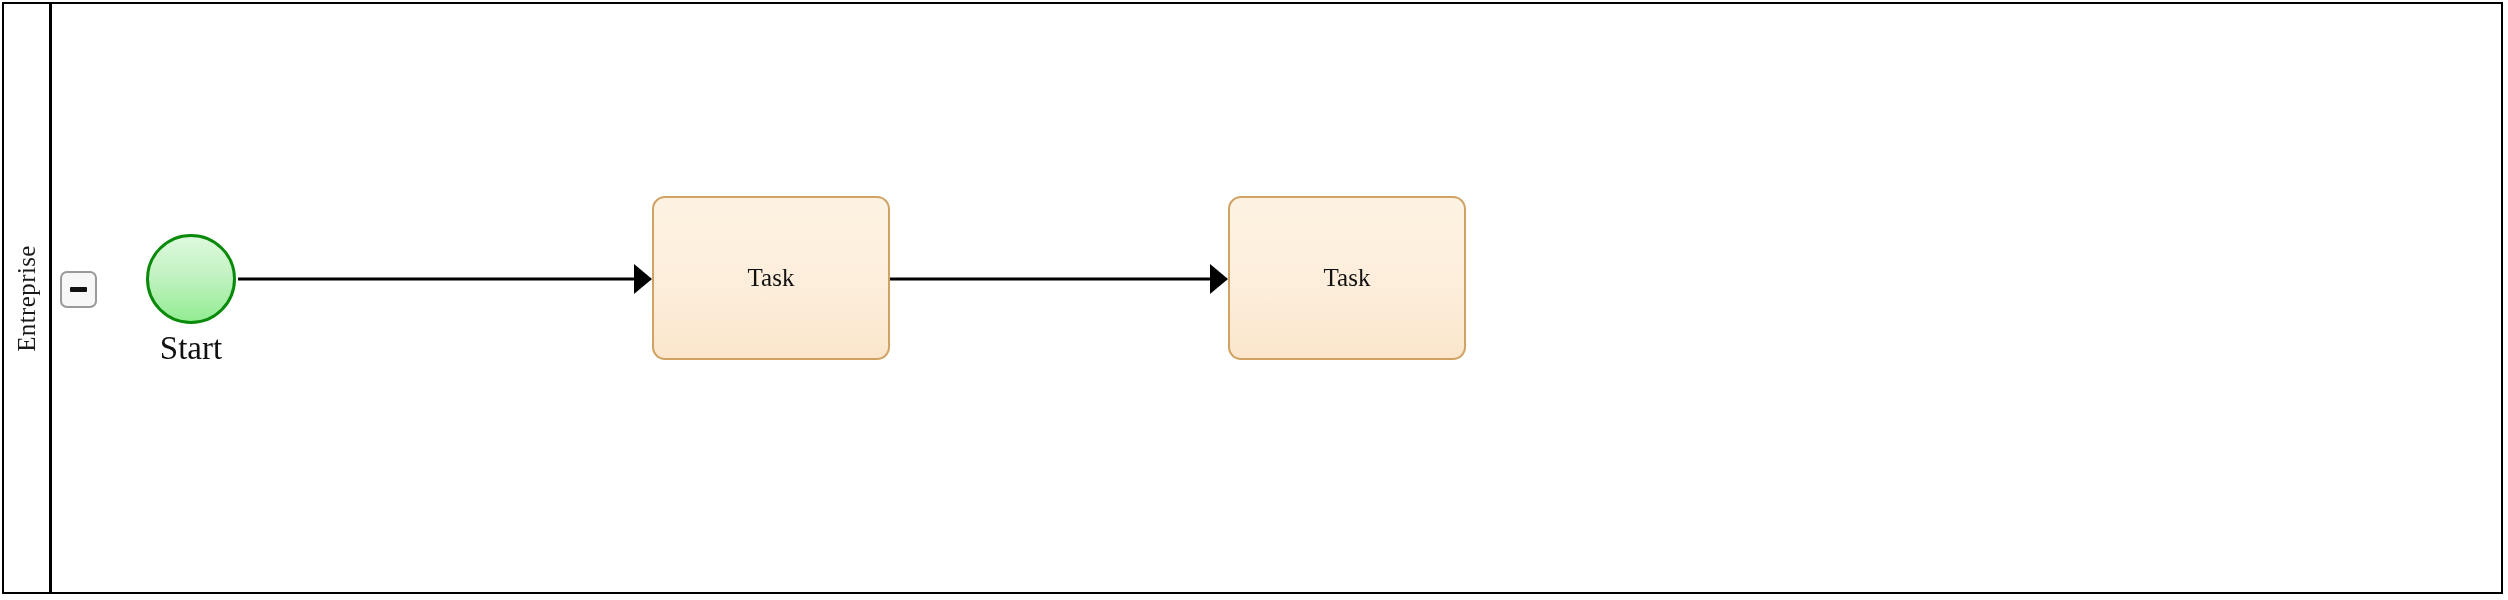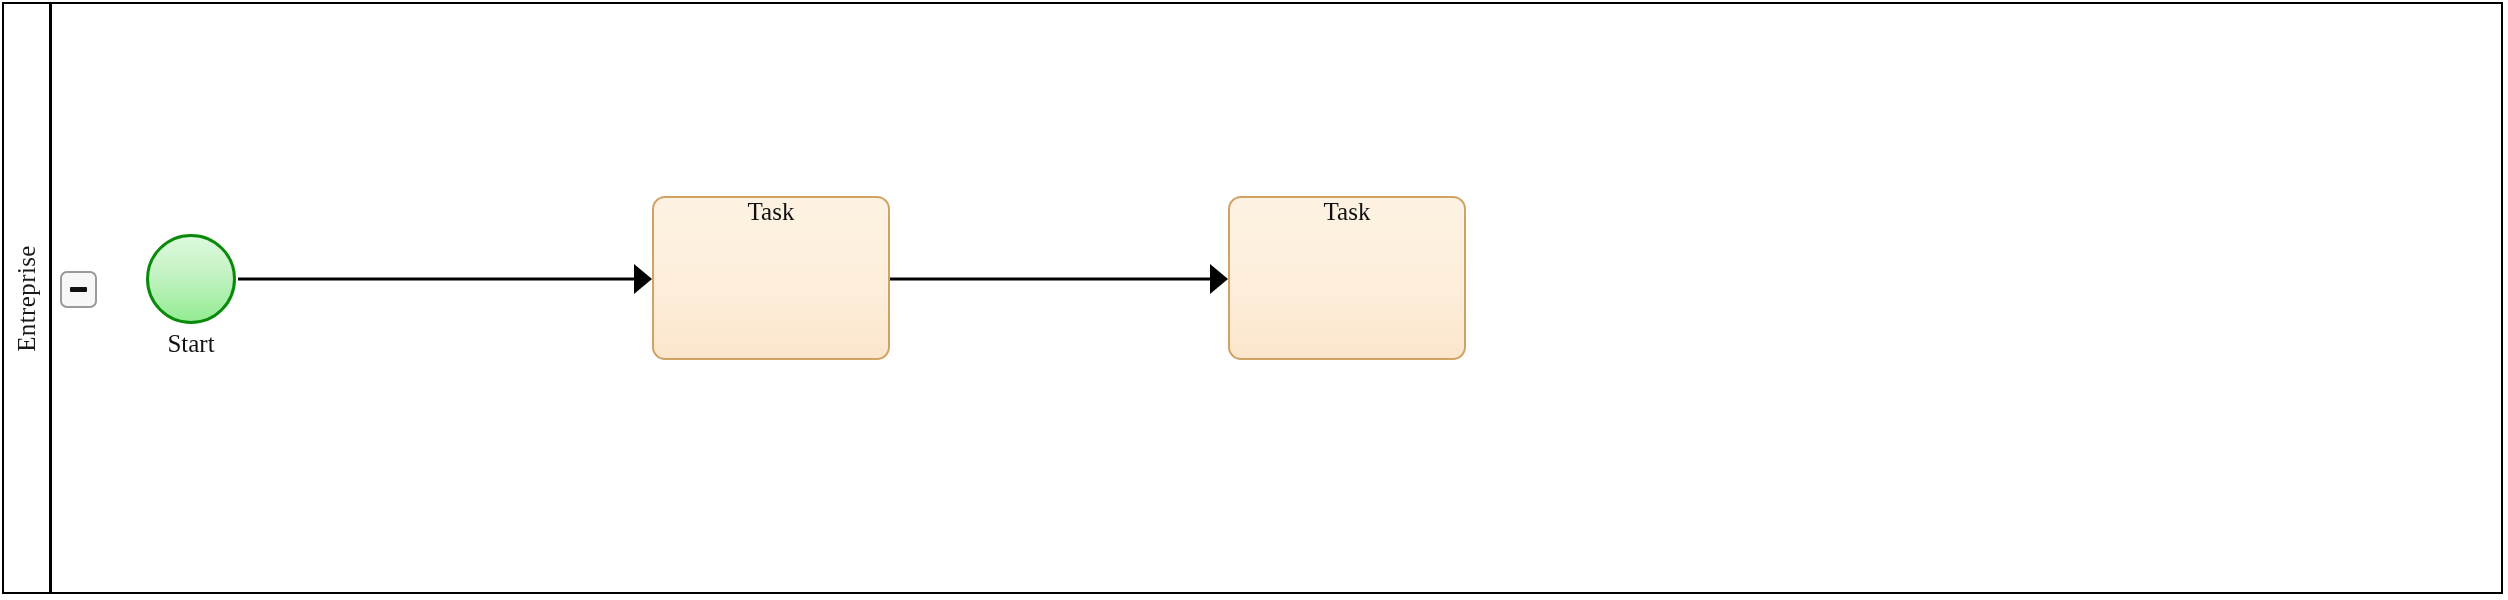--- a/index.html
+++ b/index.html
@@ -107,35 +107,36 @@
     box-sizing: border-box;
     background: linear-gradient(to bottom, #ddf9dd 0%, #c3f2c3 45%, #93ec93 100%);
   }
   .start-label {
     position: absolute;
     left: 146px;
     top: 330px;
     width: 90px;
     text-align: center;
     font-family: "Liberation Serif", "DejaVu Serif", serif;
-    font-size: 25px;
+    font-size: 33px;
     color: #111111;
     white-space: nowrap;
   }
 
   
   .task {
     position: absolute;
     width: 238px;
     height: 164px;
     border: 2px solid #d0a264;
     border-radius: 13px;
     box-sizing: border-box;
     background: linear-gradient(to bottom, #fdf2e2 0%, #fdeedb 55%, #fbe6cc 100%);
     display: flex;
+    align-items: center;
     justify-content: center;
   }
   .task-label {
     font-family: "Liberation Serif", "DejaVu Serif", serif;
     font-size: 25px;
     color: #111111;
     white-space: nowrap;
   }
   #task-1 { left: 652px; top: 196px; }
   #task-2 { left: 1228px; top: 196px; }

